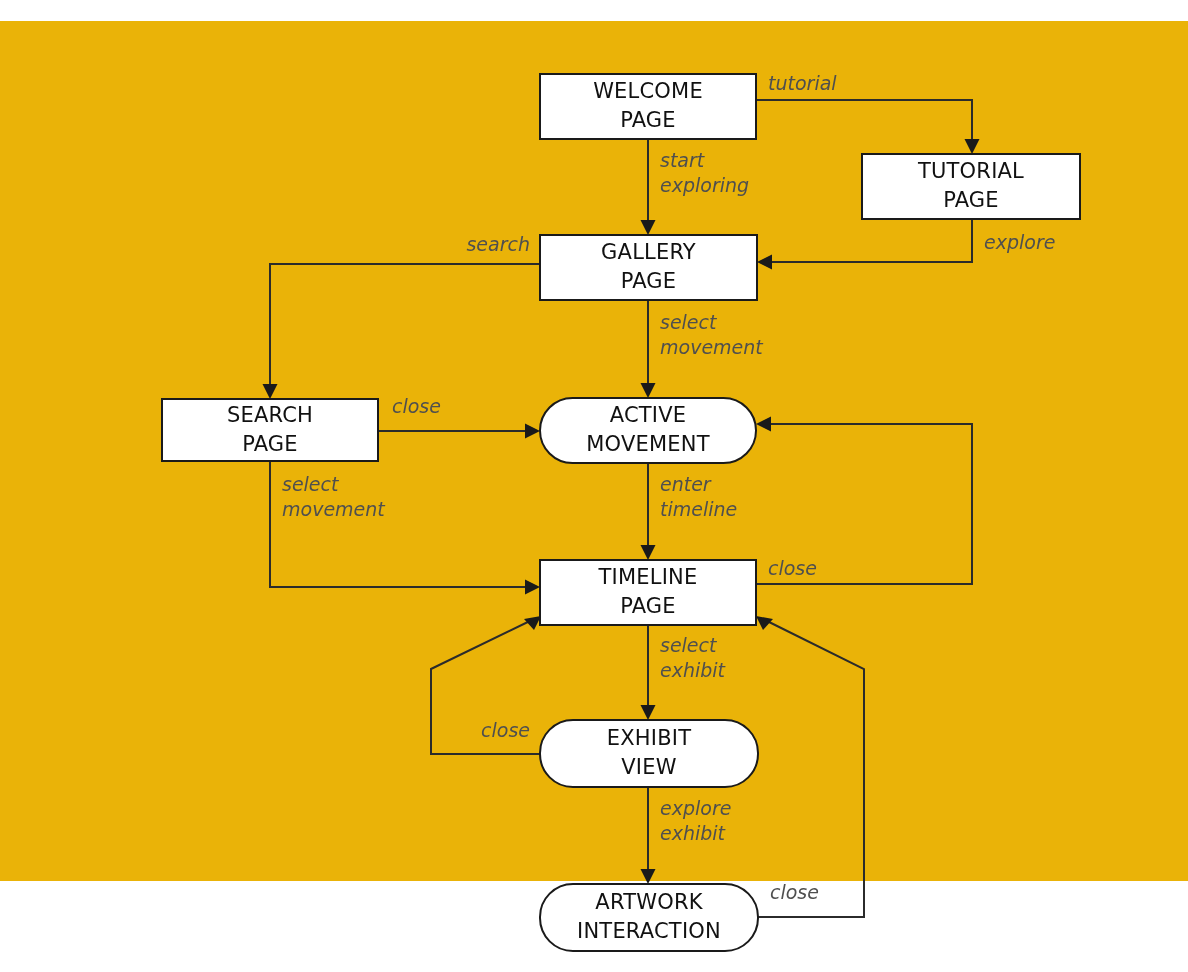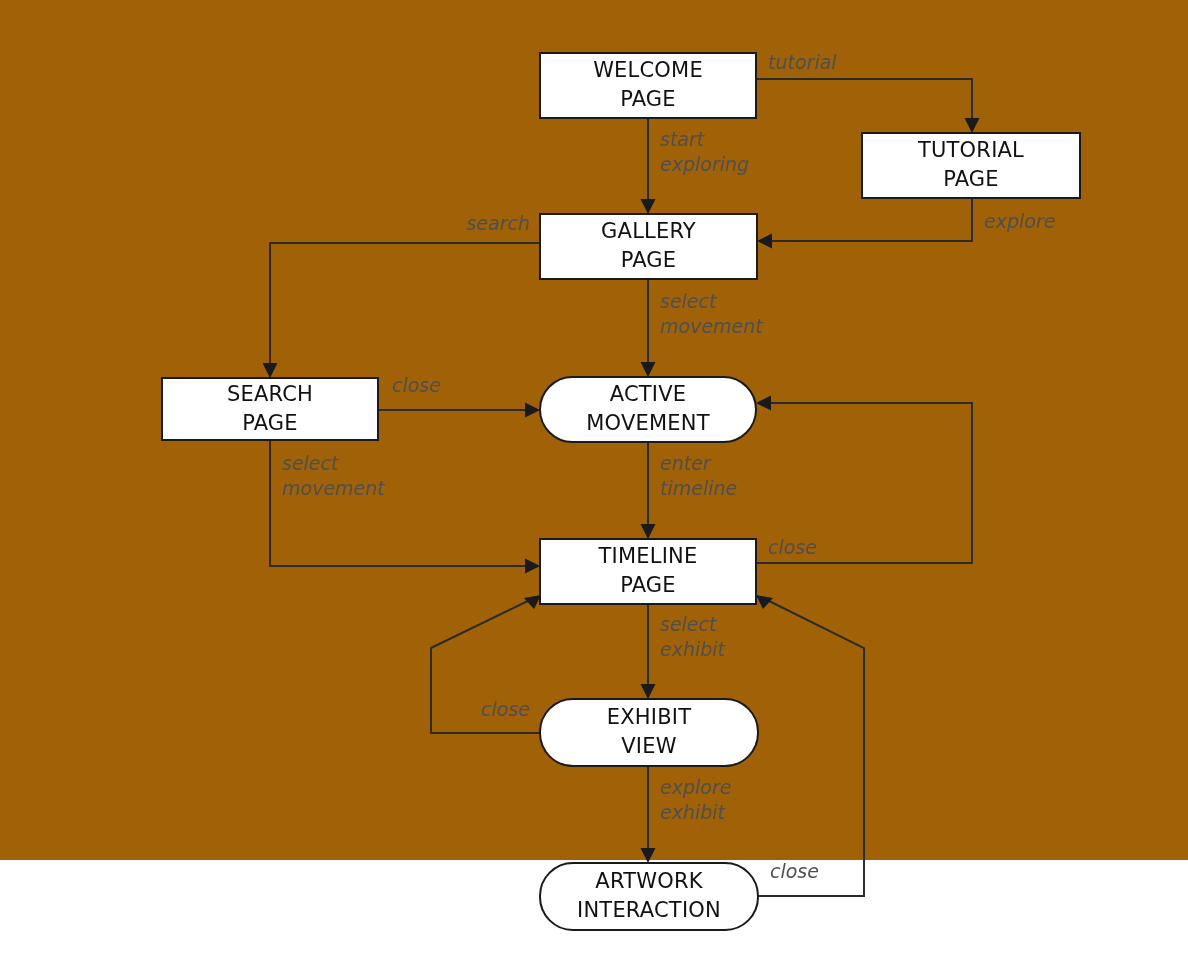--- a/index.html
+++ b/index.html
@@ -10,21 +10,22 @@
   body {
     width: 1188px;
     height: 972px;
     font-family: "DejaVu Sans", sans-serif;
     overflow: hidden;
   }
   #diagram-root {
     position: relative;
     width: 1188px;
     height: 860px;
-    background: #a16207;
+    background: #eab308;
+    margin-top: 21px;
   }
   svg#flow {
     display: block;
     width: 1188px;
     height: 972px;
   }
   .node-shape {
     fill: #ffffff;
     stroke: #1a1a1a;
     stroke-width: 2;

